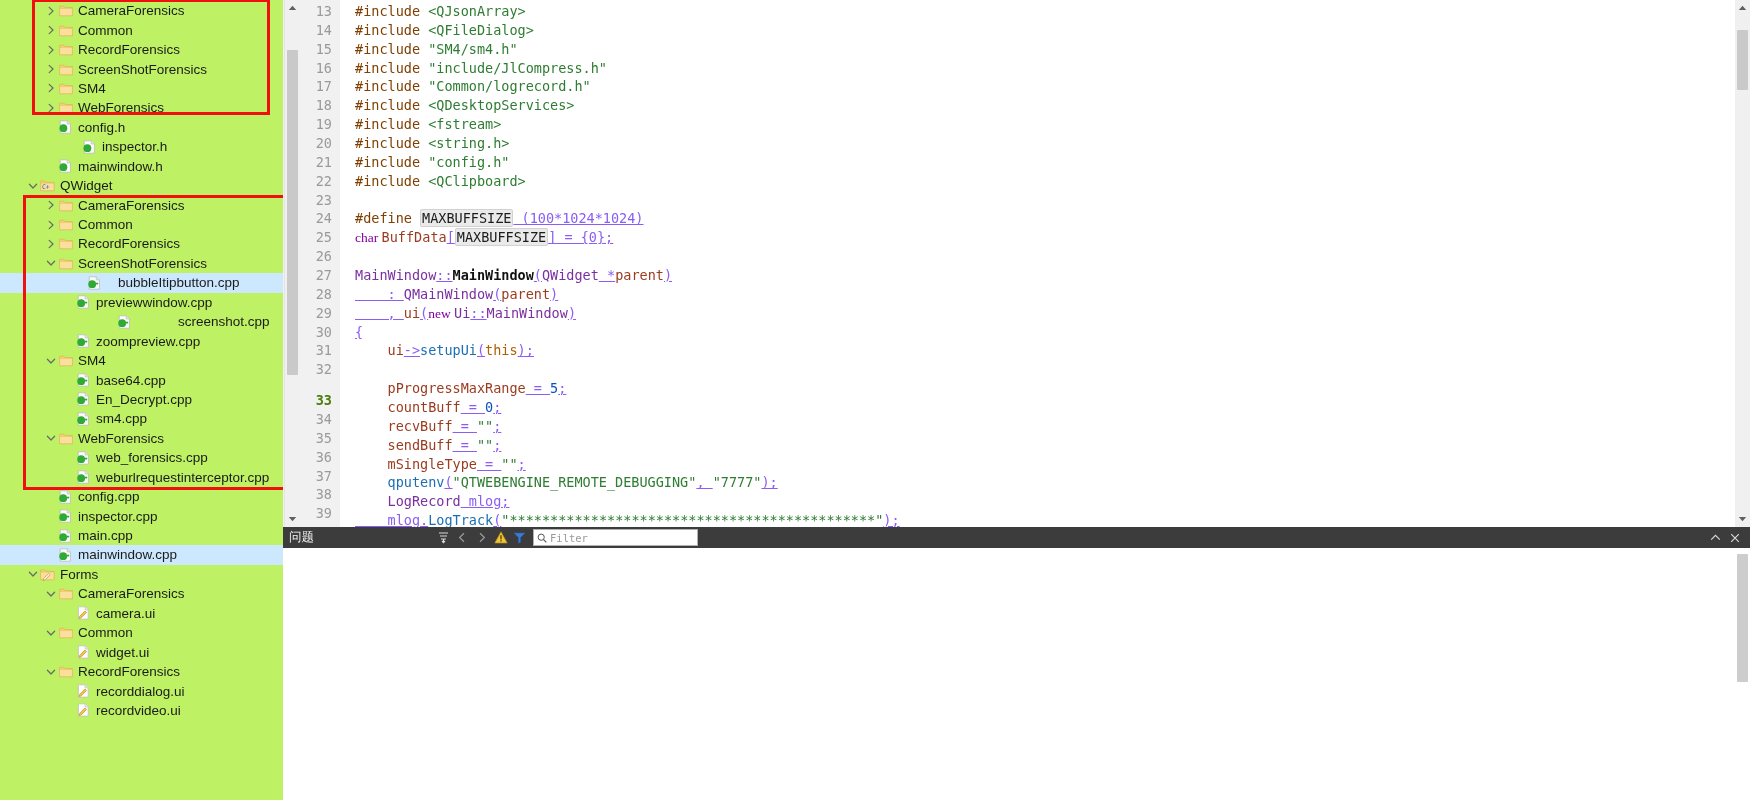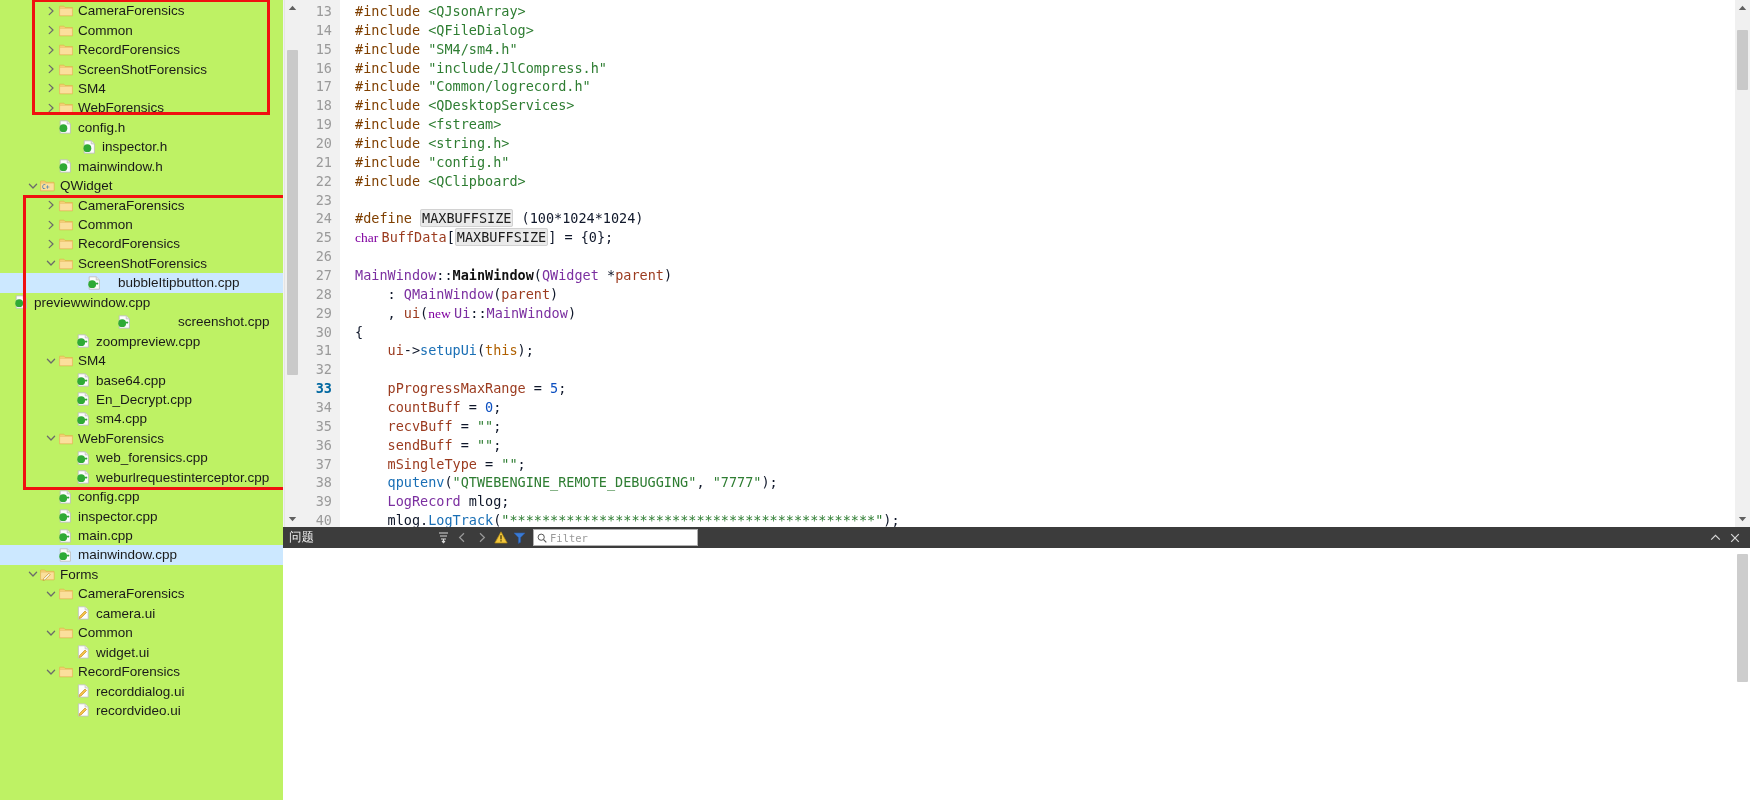--- a/index.html
+++ b/index.html
@@ -82,41 +82,41 @@
     box-sizing:border-box;
   }
   .gl{
     height:18.86px;line-height:18.86px;
     text-align:right;padding-right:8px;
     color:#9a9a9a;
     font-family:"DejaVu Sans Mono","Liberation Mono",monospace;
     font-size:13.5px;
     position:relative;
   }
-  .gl.cur{color:#0369a1;font-weight:bold;}
+  .gl.cur{color:#4d7c0f;font-weight:bold;margin-top:12px;}
   #codelines{
     flex:1 1 auto;
     padding-top:2px;padding-left:14px;
     font-family:"DejaVu Sans Mono","Liberation Mono",monospace;
     font-size:13.5px;
     overflow:hidden;
     white-space:pre;
   }
   .cl{height:18.86px;line-height:18.86px;white-space:pre;}
 
   
   .t-pre{color:#7f3f00;}
   .t-str{color:#2e7d32;}
   .t-kw{color:#8000a0;font-family:Liberation Serif, serif;}
   .t-typ{color:#7b2fa0;}
   .t-fn{color:#1a6fb5;}
   .t-fnb{color:#111;font-weight:bold;}
   .t-var{color:#9b3b1f;}
   .t-num{color:#0b4fc1;}
-  .t-plain{color:#0f172a;}
+  .t-plain{color:#8b5cf6;text-decoration:underline;}
   .t-macro{background:#eaeaea;border:1px solid #d2d2d2;border-radius:2px;padding:0 1px;color:#1b1b1b;}
   .t-this{color:#b06000;}
   .t-mem{color:#1a6fb5;}
 
   
   #code-scroll{
     position:absolute;right:0;top:0;width:15px;height:527px;background:#f0f0f0;z-index:20;
   }
   #code-scroll .sb-arrow{position:absolute;left:0;width:15px;height:16px;display:flex;align-items:center;justify-content:center;color:#606060;font-size:9px;}
   #code-scroll .sb-up{top:0;}
@@ -362,21 +362,21 @@
             <svg width="15" height="14" viewBox="0 0 15 14">
               <path d="M2.2 0.8 h7 l3.2 3.1 v9.3 h-10.2 Z" fill="#fdfdfd" stroke="#b9b9b9" stroke-width="0.8"></path>
               <path d="M9.2 0.8 v3.1 h3.2" fill="#e8e8e8" stroke="#b9b9b9" stroke-width="0.7"></path>
               <circle cx="5.2" cy="8.2" r="3.9" fill="#2faa35"></circle>
               <path d="M5.2 5.1 a3.1 3.1 0 0 0 0 6.2 a2.1 2.1 0 0 1 0 -6.2" fill="#7fe07f" opacity="0.55"></path>
               <path d="M10.1 6.4 v2.3 M9.0 7.55 h2.2" stroke="#2faa35" stroke-width="1.1"></path>
             </svg>
           </span>
           <span class="lbl">bubbleItipbutton.cpp</span>
         </div>
-        <div class="row" style="">
+        <div class="row" style="padding-left: 62px;">
           <span class="arrow"></span>
           <span class="ico">
             <svg width="15" height="14" viewBox="0 0 15 14">
               <path d="M2.2 0.8 h7 l3.2 3.1 v9.3 h-10.2 Z" fill="#fdfdfd" stroke="#b9b9b9" stroke-width="0.8"></path>
               <path d="M9.2 0.8 v3.1 h3.2" fill="#e8e8e8" stroke="#b9b9b9" stroke-width="0.7"></path>
               <circle cx="5.2" cy="8.2" r="3.9" fill="#2faa35"></circle>
               <path d="M5.2 5.1 a3.1 3.1 0 0 0 0 6.2 a2.1 2.1 0 0 1 0 -6.2" fill="#7fe07f" opacity="0.55"></path>
               <path d="M10.1 6.4 v2.3 M9.0 7.55 h2.2" stroke="#2faa35" stroke-width="1.1"></path>
             </svg>
           </span>

